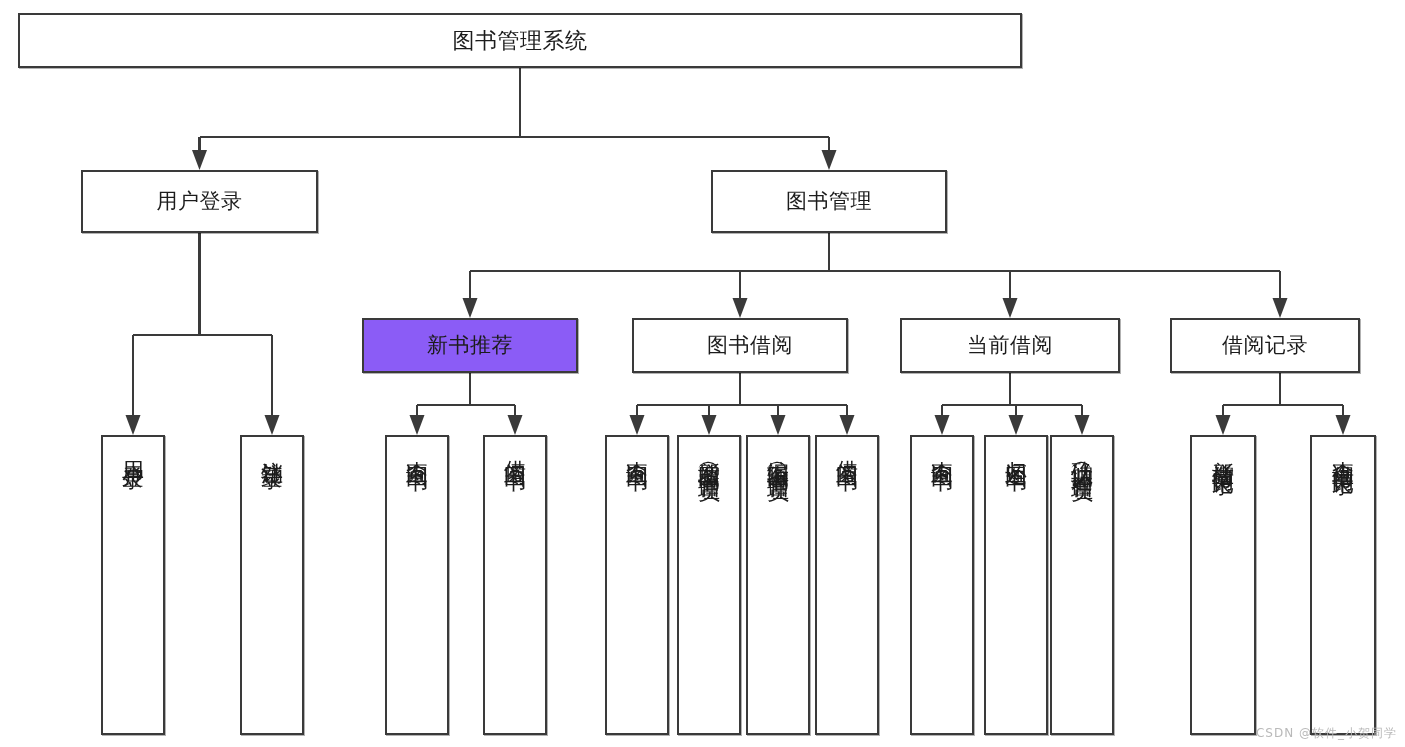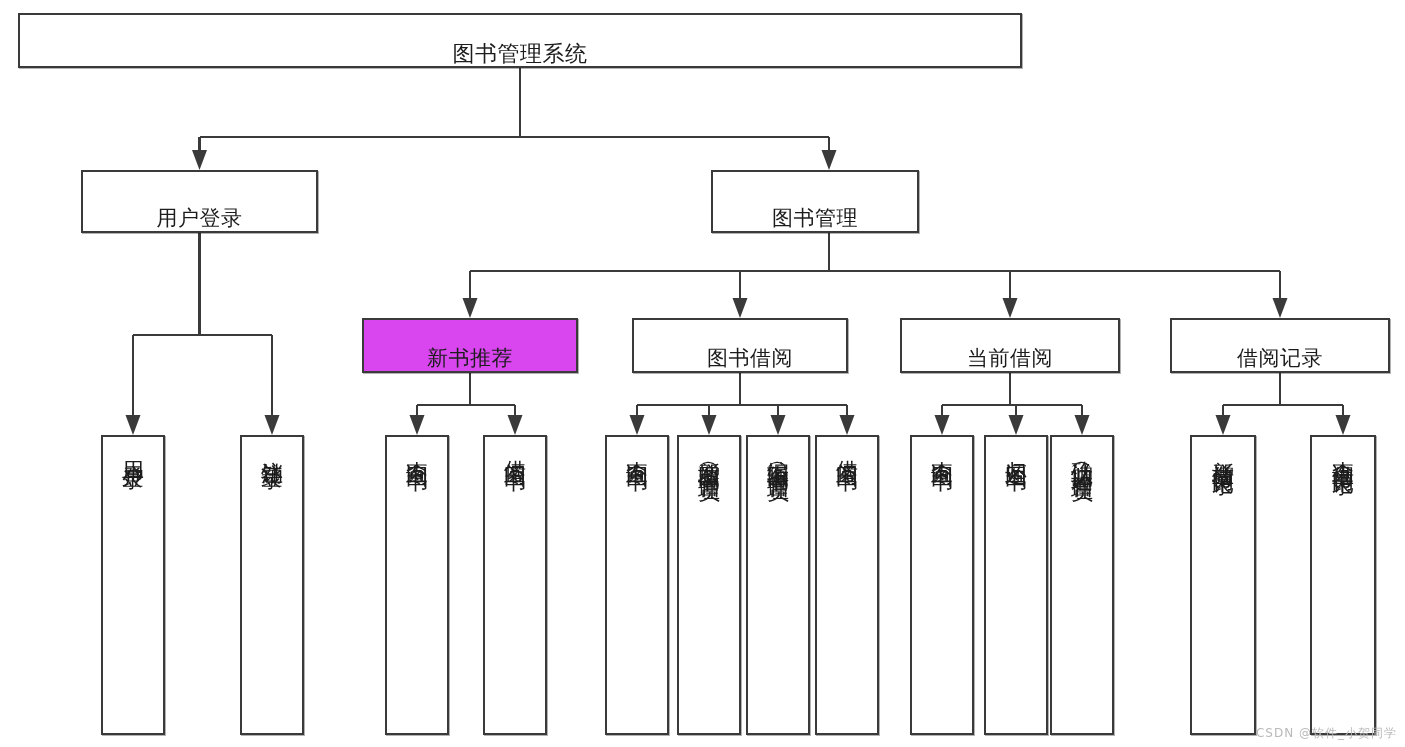--- a/index.html
+++ b/index.html
@@ -12,21 +12,21 @@
     background:#ffffff;
     overflow:hidden;
   }
   #edges{position:absolute;left:0;top:0;width:1405px;height:747px;}
   .node{
     position:absolute;
     box-sizing:border-box;
     border:2px solid #3a3a3a;
     background:#ffffff;
     display:flex;
-    align-items:flex-end;
+    align-items:center;
     justify-content:center;
     box-shadow:1px 1px 0 rgba(0,0,0,0.30);
   }
   .node .lbl{
     color:#1c1c1c;
     line-height:1.14;
     letter-spacing:0.5px;
     text-align:center;
     white-space:nowrap;
   }
@@ -117,33 +117,33 @@
       <line x1="1343" y1="405" x2="1343" y2="416" stroke="#3a3a3a" stroke-width="2.6" shape-rendering="crispEdges"></line>
       <polygon points="1335.5,415 1350.5,415 1343,435" fill="#3a3a3a"></polygon>
     </svg>
   <div id="nodes">
       <div class="node h root tall" style="left: 18px; top: 13px; width: 1004px; height: 55px; border-color: rgb(58, 58, 58); background: rgb(255, 255, 255);">
         <span class="lbl" style="color: rgb(28, 28, 28);">图书管理系统</span>
       </div>
       <div class="node h" style="left: 81px; top: 170px; width: 237px; height: 63px; border-color: rgb(58, 58, 58); background: rgb(255, 255, 255);">
         <span class="lbl" style="color: rgb(28, 28, 28);">用户登录</span>
       </div>
-      <div class="node h" style="left: 711px; top: 170px; width: 208px; height: 63px; border-color: rgb(58, 58, 58); background: rgb(255, 255, 255);">
+      <div class="node h" style="left: 711px; top: 170px; width: 236px; height: 63px; border-color: rgb(58, 58, 58); background: rgb(255, 255, 255);">
         <span class="lbl" style="color: rgb(28, 28, 28);">图书管理</span>
       </div>
-      <div class="node h" style="left: 362px; top: 318px; width: 216px; height: 55px; border-color: rgb(58, 58, 58); background: #d946ef;">
+      <div class="node h" style="left: 362px; top: 318px; width: 216px; height: 55px; border-color: rgb(58, 58, 58); background: #8b5cf6;">
         <span class="lbl" style="color: rgb(28, 28, 28);">新书推荐</span>
       </div>
       <div class="node h" style="left: 632px; top: 318px; width: 216px; height: 55px; border-color: rgb(58, 58, 58); background: rgb(255, 255, 255);">
         <span class="lbl" style="color: rgb(28, 28, 28); margin-left: 20px;">图书借阅</span>
       </div>
       <div class="node h" style="left: 900px; top: 318px; width: 220px; height: 55px; border-color: rgb(58, 58, 58); background: rgb(255, 255, 255);">
         <span class="lbl" style="color: rgb(28, 28, 28);">当前借阅</span>
       </div>
-      <div class="node h" style="left: 1170px; top: 318px; width: 220px; height: 55px; border-color: rgb(58, 58, 58); background: rgb(255, 255, 255);">
+      <div class="node h" style="left: 1170px; top: 318px; width: 190px; height: 55px; border-color: rgb(58, 58, 58); background: rgb(255, 255, 255);">
         <span class="lbl" style="color: rgb(28, 28, 28);">借阅记录</span>
       </div>
       <div class="node v" style="left: 101px; top: 435px; width: 64px; height: 300px; border-color: rgb(58, 58, 58); background: rgb(255, 255, 255);">
         <span class="lbl" style="color: rgb(28, 28, 28);">用户登录</span>
       </div>
       <div class="node v" style="left: 240px; top: 435px; width: 64px; height: 300px; border-color: rgb(58, 58, 58); background: rgb(255, 255, 255);">
         <span class="lbl" style="color: rgb(28, 28, 28);">注销登录</span>
       </div>
       <div class="node v" style="left: 385px; top: 435px; width: 64px; height: 300px; border-color: rgb(58, 58, 58); background: rgb(255, 255, 255);">
         <span class="lbl" style="color: rgb(28, 28, 28);">查询图书</span>

